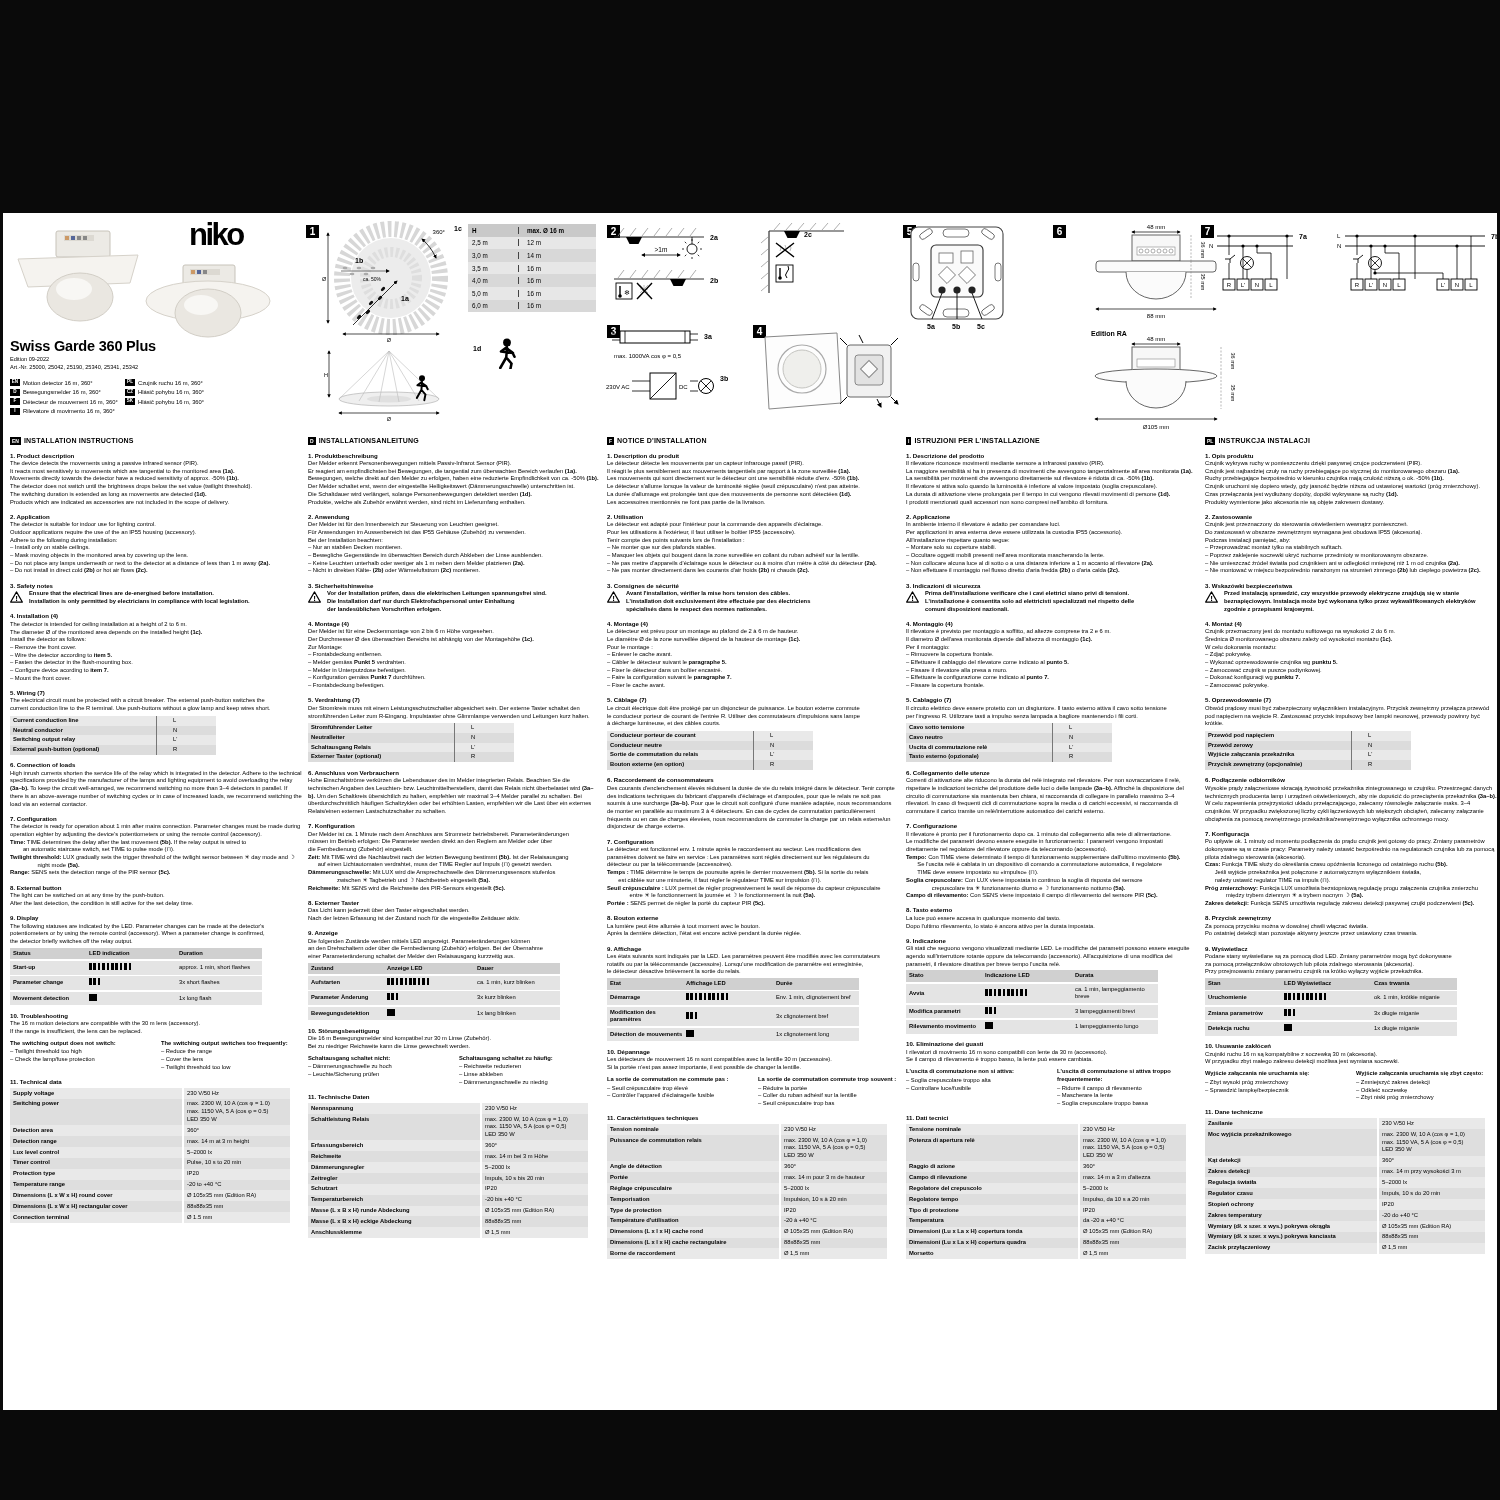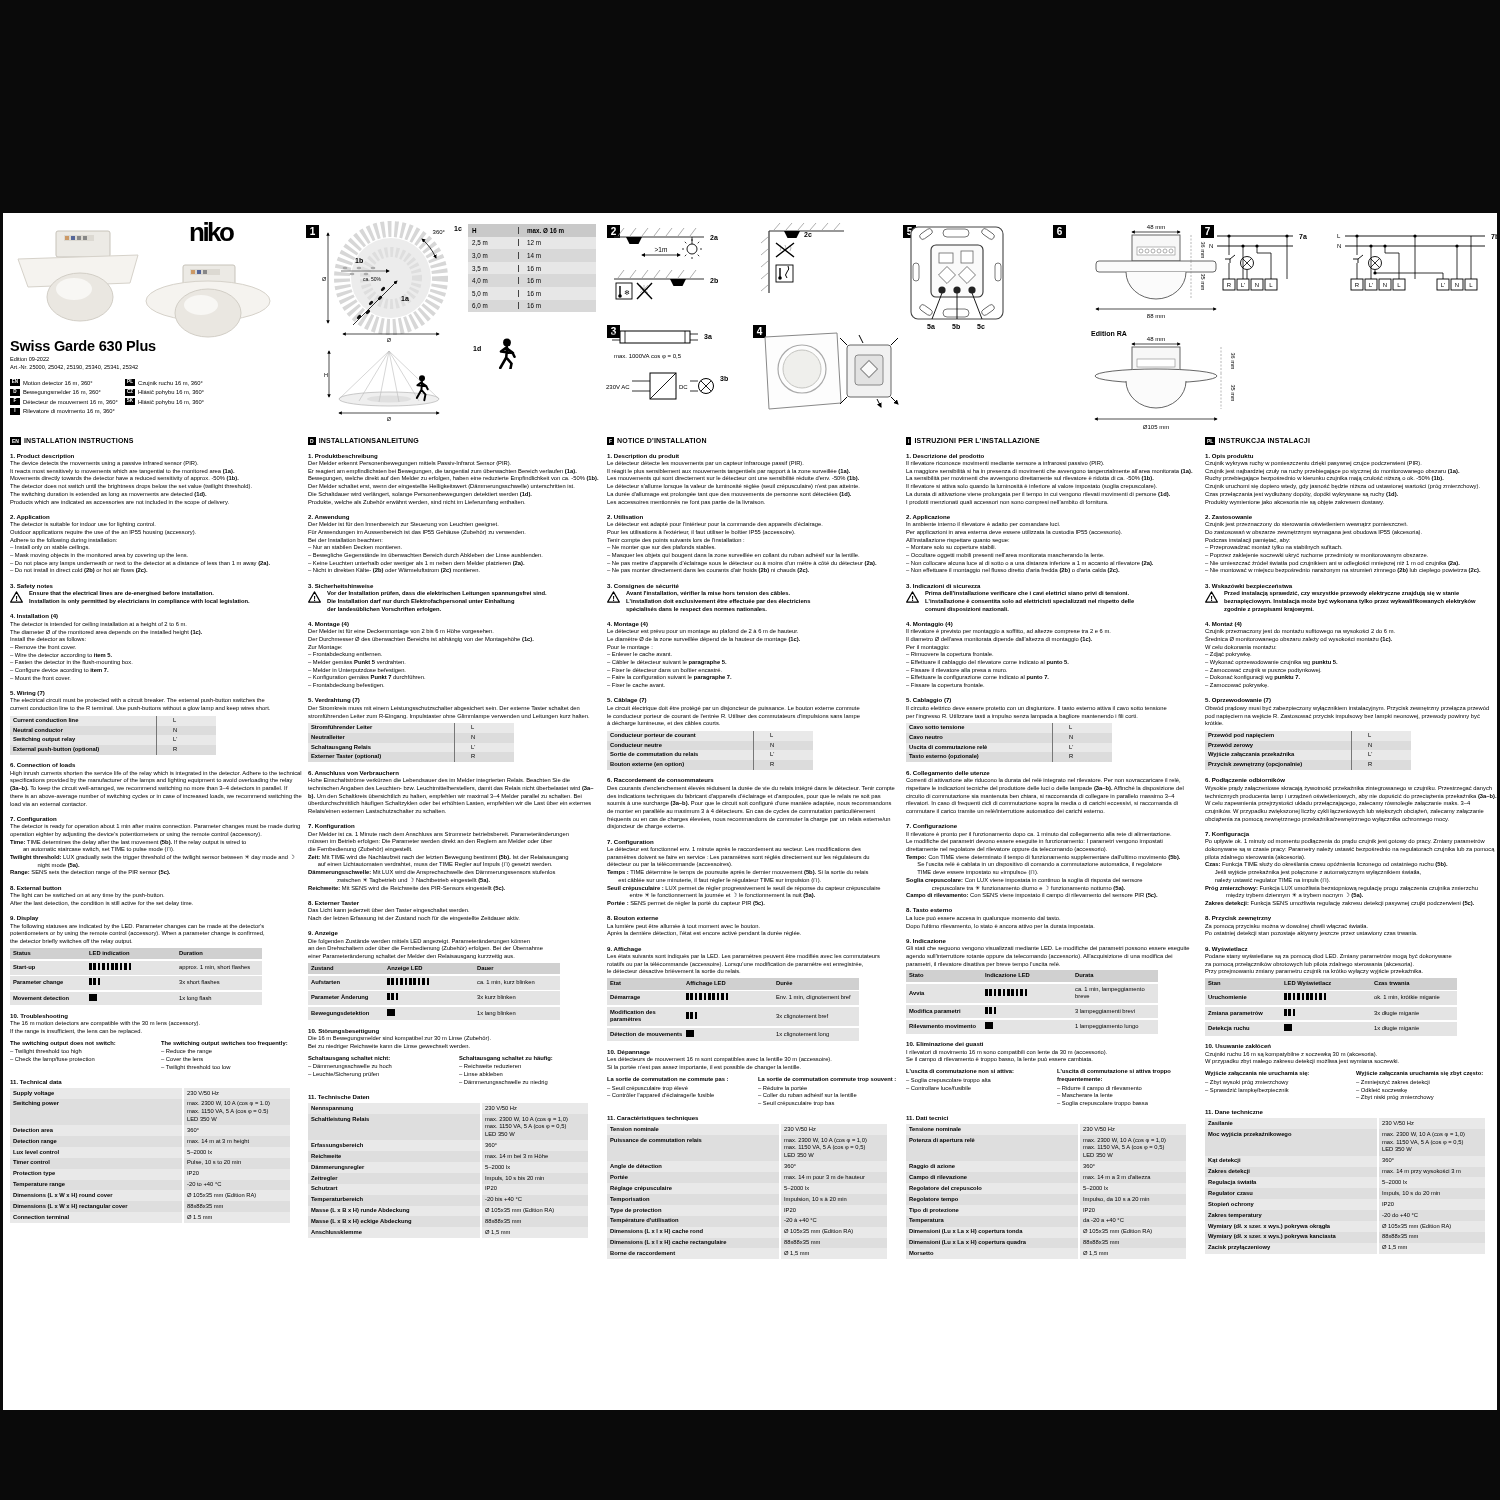--- a/index.html
+++ b/index.html
@@ -1,20 +1,20 @@
 <!DOCTYPE html>
 <html><head>
 <meta charset="utf-8">
 <style>
 html,body{margin:0;padding:0;background:#000;}
 #stage{position:relative;width:1500px;height:1500px;background:#0a0a0a;overflow:hidden;
   font-family:"Liberation Sans",sans-serif;-webkit-font-smoothing:antialiased;}
 #doc{position:absolute;left:3px;top:213px;width:1494px;height:1197px;background:#fff;color:#000;}
 svg text{font-family:"Liberation Sans",sans-serif;fill:#000;}
-#logo{position:absolute;left:186px;top:4px;font-size:26px;font-weight:bold;letter-spacing:-2.5px;}
+#logo{position:absolute;left:186px;top:4px;font-size:31px;font-weight:bold;letter-spacing:-2.5px;}
 #title{position:absolute;left:7px;top:125px;font-size:14.5px;font-weight:bold;letter-spacing:-0.2px;}
 #edition{position:absolute;left:7px;top:143px;font-size:5.6px;}
 #artnr{position:absolute;left:7px;top:151px;font-size:5.6px;}
 #langs{position:absolute;left:7px;top:165px;width:280px;height:45px;}
 .langcol{position:absolute;top:0;}
 .langitem{display:flex;align-items:center;gap:3px;height:9.5px;font-size:5.8px;white-space:nowrap;}
 .lbadge{background:#000;color:#fff;font-weight:bold;font-size:4.6px;min-width:8px;text-align:center;padding:1px 1px;line-height:1;}
 .numbox{position:absolute;width:13px;height:13px;background:#000;color:#fff;font-weight:bold;
   font-size:10px;line-height:13px;text-align:center;}
 .dlabel{position:absolute;font-size:7px;font-weight:bold;}
@@ -97,21 +97,21 @@
       <rect x="183" y="53" width="4" height="4" fill="#c96"></rect>
           <rect x="189" y="53" width="4" height="4" fill="#569"></rect>
       <rect x="195" y="53" width="4" height="4" fill="#888"></rect>
       <ellipse cx="200" cy="84" rx="62" ry="20" fill="#f5f3ef" stroke="#d6d2ca"></ellipse>
       <ellipse cx="200" cy="96" rx="33" ry="24" fill="#eae7e1" stroke="#d2cec6"></ellipse>
       <ellipse cx="193" cy="88" rx="17" ry="10" fill="#f8f7f4"></ellipse>
     </g>
   </svg>
 
   <div id="logo">niko</div>
-  <div id="title">Swiss Garde 630 Plus</div>
+  <div id="title">Swiss Garde 360 Plus</div>
   <div id="edition">Edition 09-2022</div>
   <div id="artnr">Art.-Nr. 25000, 25042, 25190, 25340, 25341, 25342</div>
   <div id="langs">
         <div class="langcol" style="left: 0px;">
           <div class="langitem">
             <span class="lbadge">EN</span>
             <span>Motion detector 16 m, 360°</span>
           </div>
           <div class="langitem">
             <span class="lbadge">D</span>

